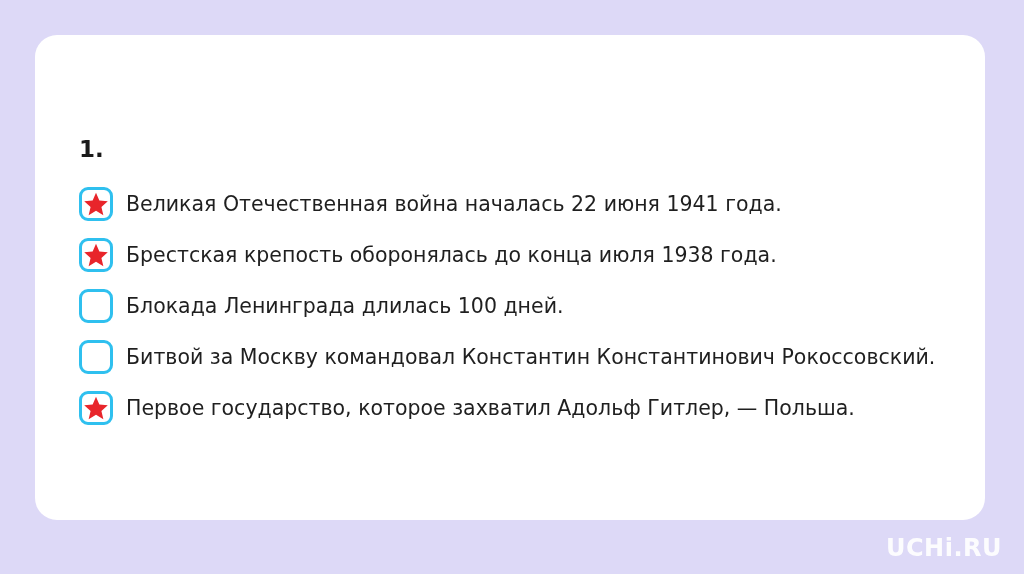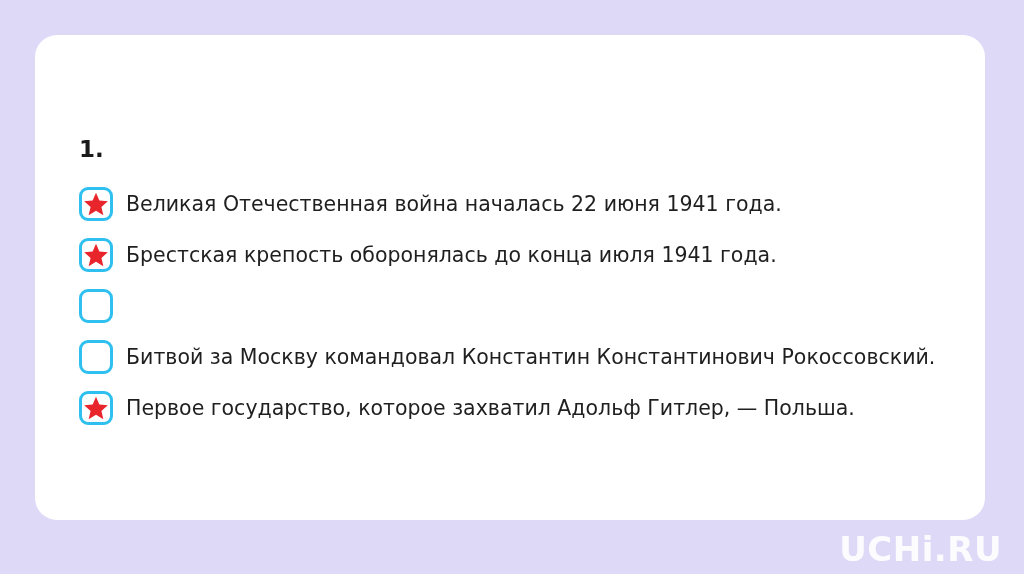--- a/index.html
+++ b/index.html
@@ -80,22 +80,22 @@
   }
   .statement-text {
     font-size: 20.5px;
     color: #1f1f1f;
     line-height: 1.2;
     white-space: nowrap;
   }
   .watermark {
     position: absolute;
     right: 22px;
-    bottom: 5px;
-    font-size: 34px;
+    bottom: 12px;
+    font-size: 24px;
     font-weight: bold;
     color: #ffffff;
     letter-spacing: 0.5px;
     opacity: 0.93;
   }
 </style>
 </head>
 <body>
 
 <div class="slide">
@@ -118,27 +118,28 @@
           </span>
           <span class="statement-text">Великая Отечественная война началась 22 июня 1941 года.</span>
         </div>
 
         <div class="statement-row">
           <span class="checkbox">
             <svg width="26" height="26" viewBox="0 0 24 24" aria-hidden="true">
               <polygon points="12,1.6 15.1,8.8 22.9,9.5 17,14.7 18.8,22.4 12,18.3 5.2,22.4 7,14.7 1.1,9.5 8.9,8.8" fill="#e8252b"></polygon>
             </svg>
           </span>
-          <span class="statement-text">Брестская крепость оборонялась до конца июля 1941 года.</span>
+          <span class="statement-text">Брестская крепость оборонялась до конца июля 1938 года.</span>
         </div>
 
         <div class="statement-row">
           <span class="checkbox empty">
             
           </span>
+          <span class="statement-text">Блокада Ленинграда длилась 100 дней.</span>
         </div>
 
         <div class="statement-row">
           <span class="checkbox empty">
             
           </span>
           <span class="statement-text">Битвой за Москву командовал Константин Константинович Рокоссовский.</span>
         </div>
 
         <div class="statement-row">

